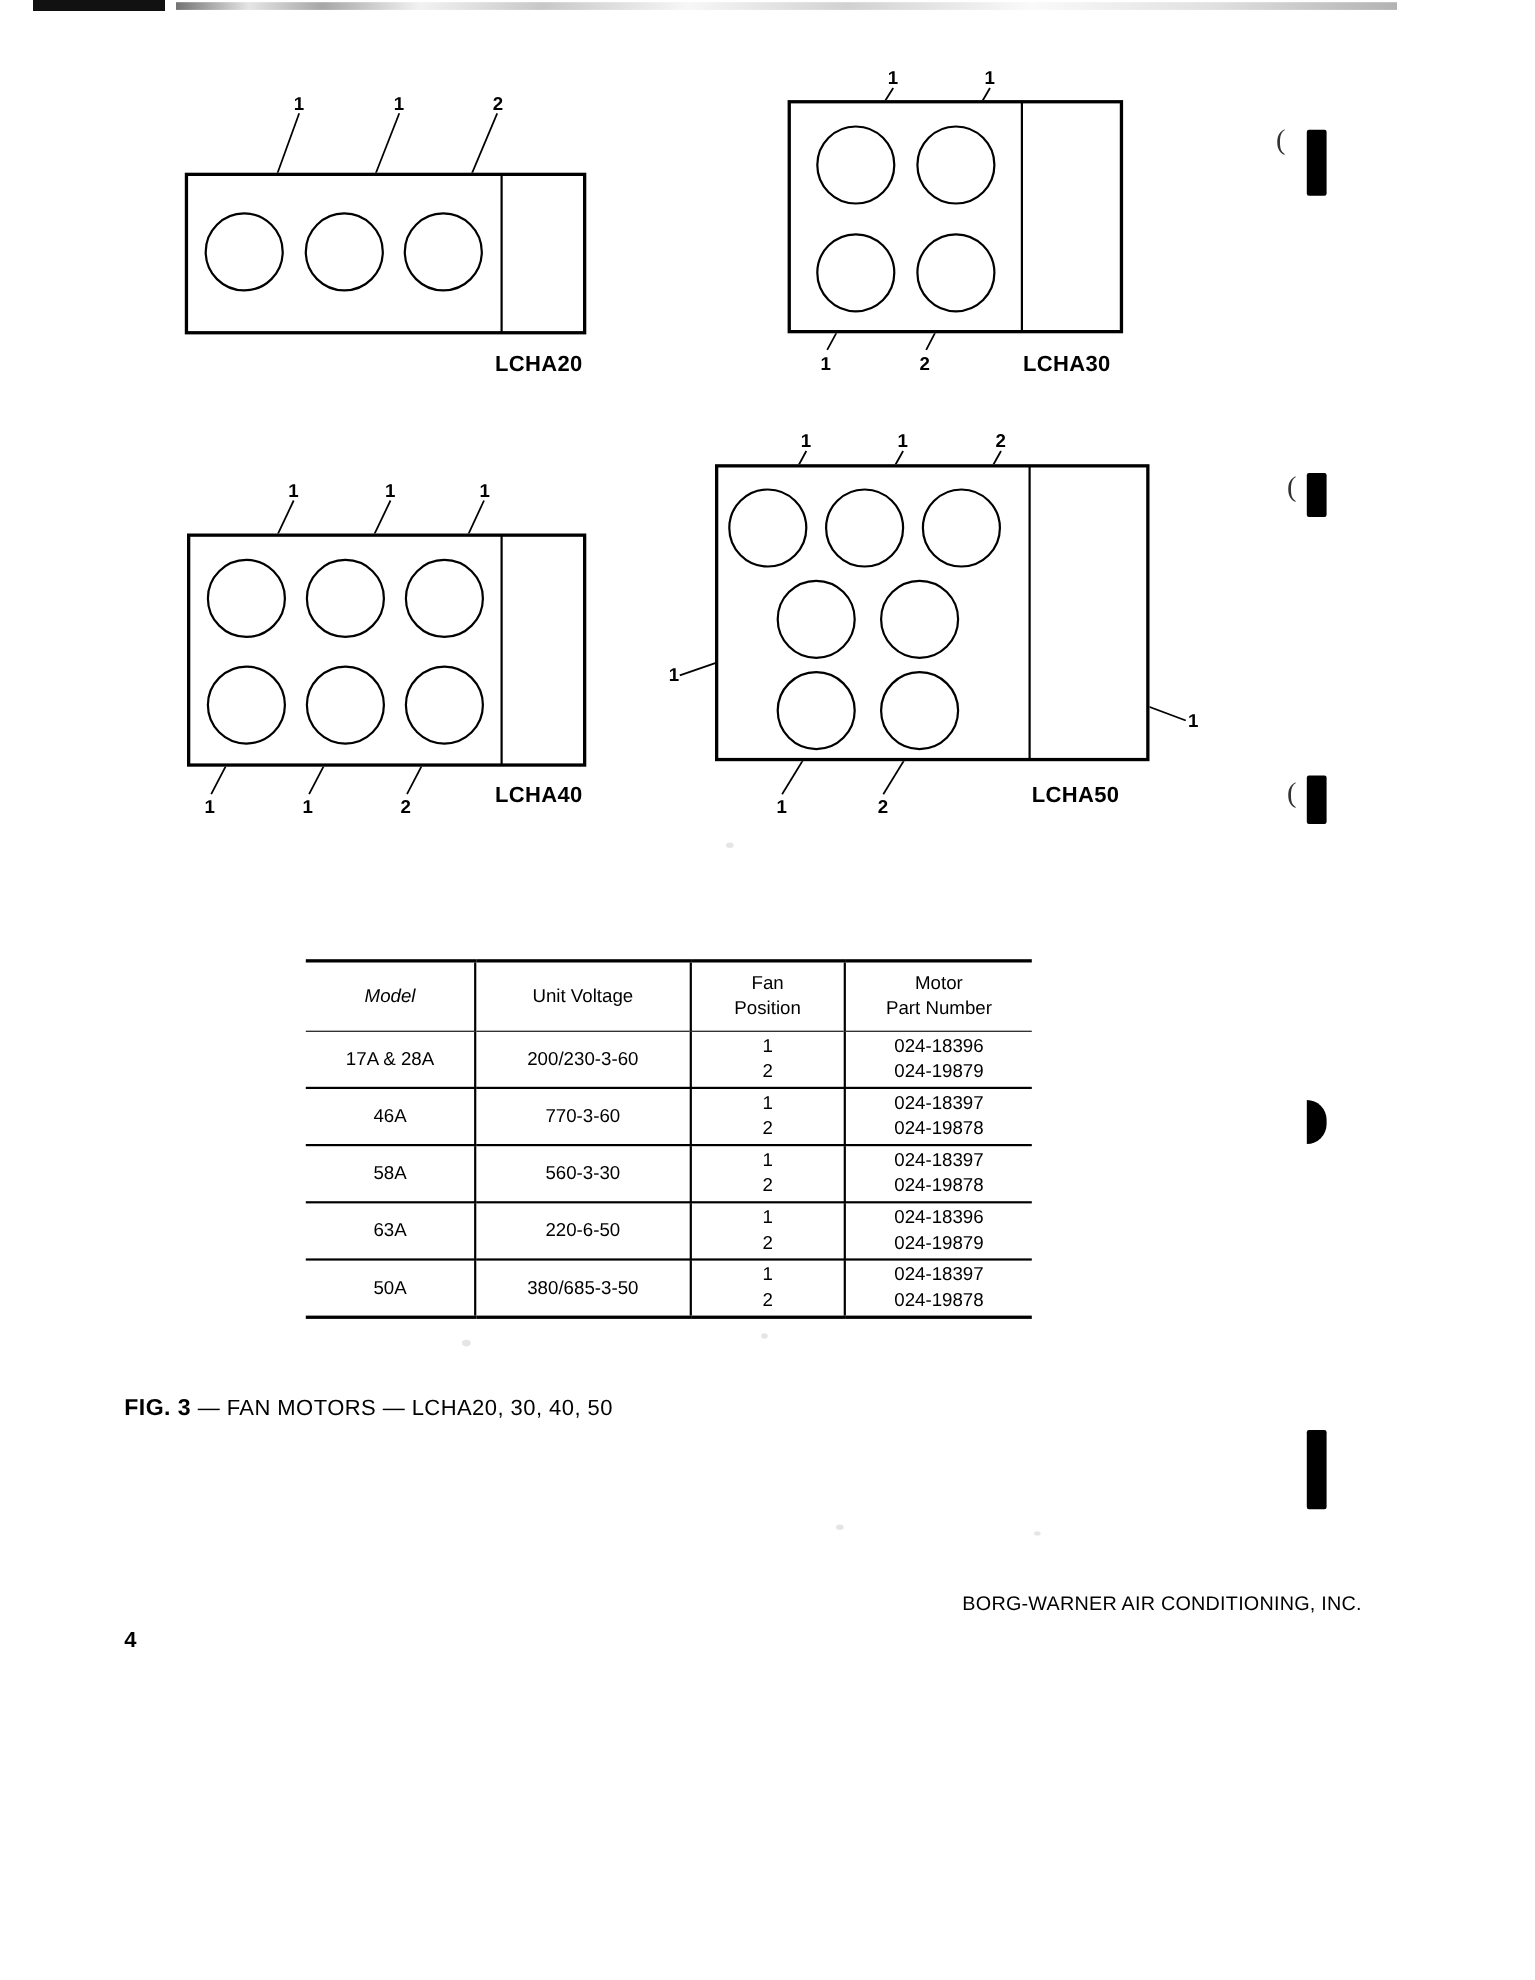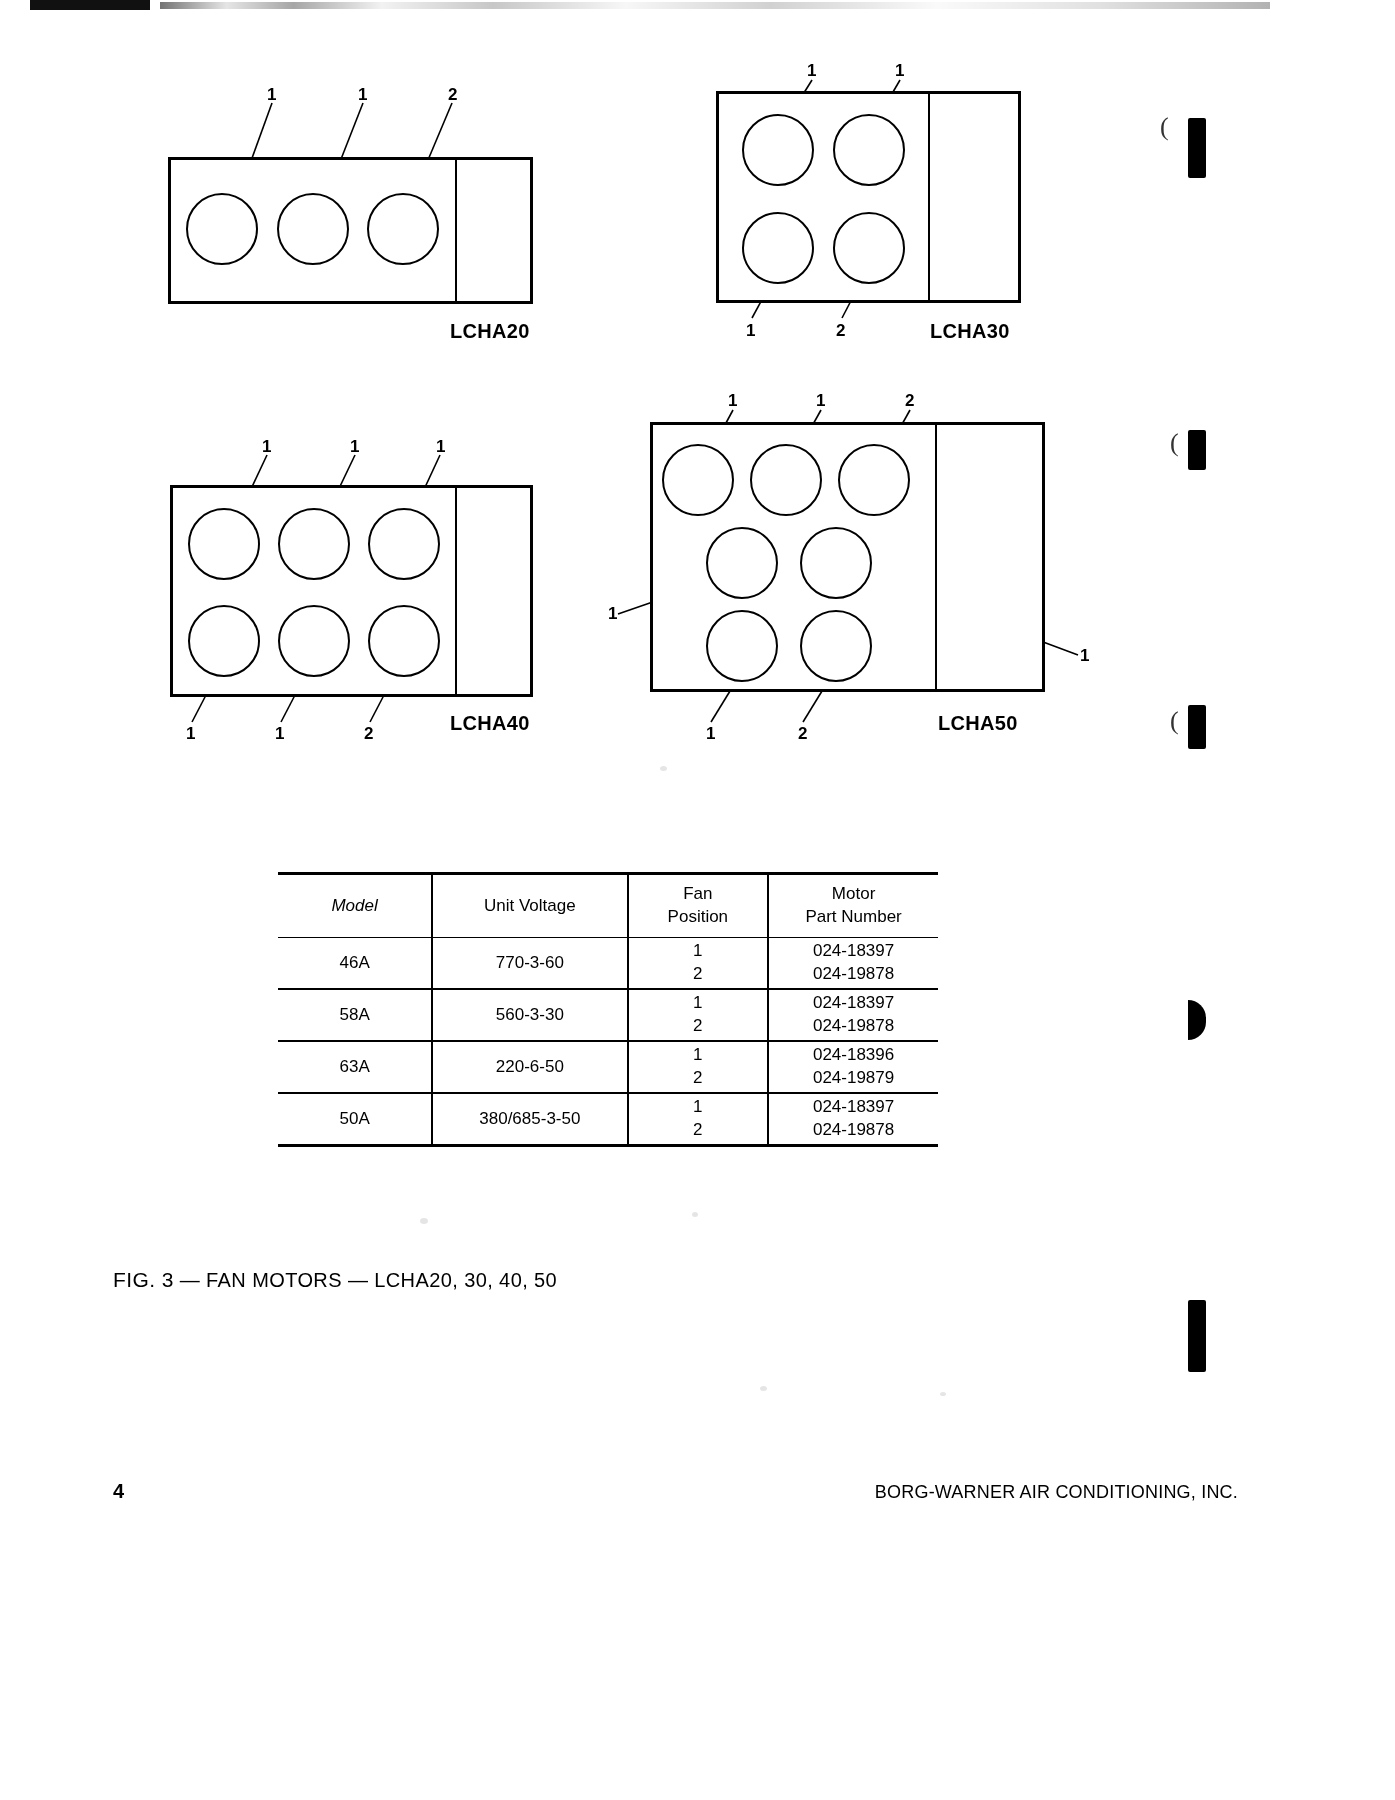--- a/index.html
+++ b/index.html
@@ -143,34 +143,34 @@
   
   .fig-caption {
     position: absolute;
     left: 113px;
     top: 1268px;
     font-size: 20px;
     letter-spacing: 0.4px;
     white-space: nowrap;
   }
   .fig-caption .fig-bold {
-    font-weight: normal;
+    font-weight: bold;
     font-size: 21px;
   }
   .page-number {
     position: absolute;
     left: 113px;
     top: 1480px;
     font-size: 20px;
     font-weight: bold;
   }
   .footer-company {
     position: absolute;
     right: 157px;
-    top: 1482px;
+    top: 1448px;
     font-size: 18px;
     letter-spacing: 0.2px;
     white-space: nowrap;
   }
 
   
   .speck {
     position: absolute;
     background: rgba(0,0,0,0.10);
     border-radius: 50%;
@@ -343,20 +343,36 @@
           <th style="width:170px;">
             <div class="stack">
               <div>Motor</div>
               <div>Part Number</div>
             </div>
           </th>
         </tr>
       </thead>
       <tbody>
         <tr>
+          <td class="v">17A &amp; 28A</td>
+          <td class="v">200/230-3-60</td>
+          <td class="v">
+            <div class="stack">
+              <div>1</div>
+              <div>2</div>
+            </div>
+          </td>
+          <td>
+            <div class="stack">
+              <div>024-18396</div>
+              <div>024-19879</div>
+            </div>
+          </td>
+        </tr>
+        <tr>
           <td class="v">46A</td>
           <td class="v">770-3-60</td>
           <td class="v">
             <div class="stack">
               <div>1</div>
               <div>2</div>
             </div>
           </td>
           <td>
             <div class="stack">

